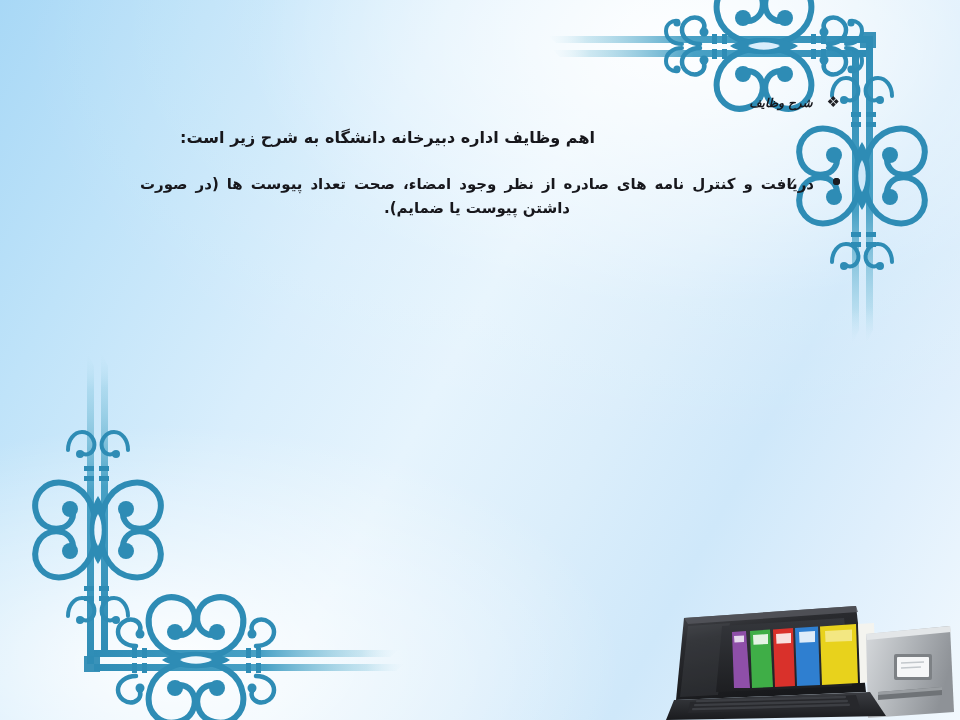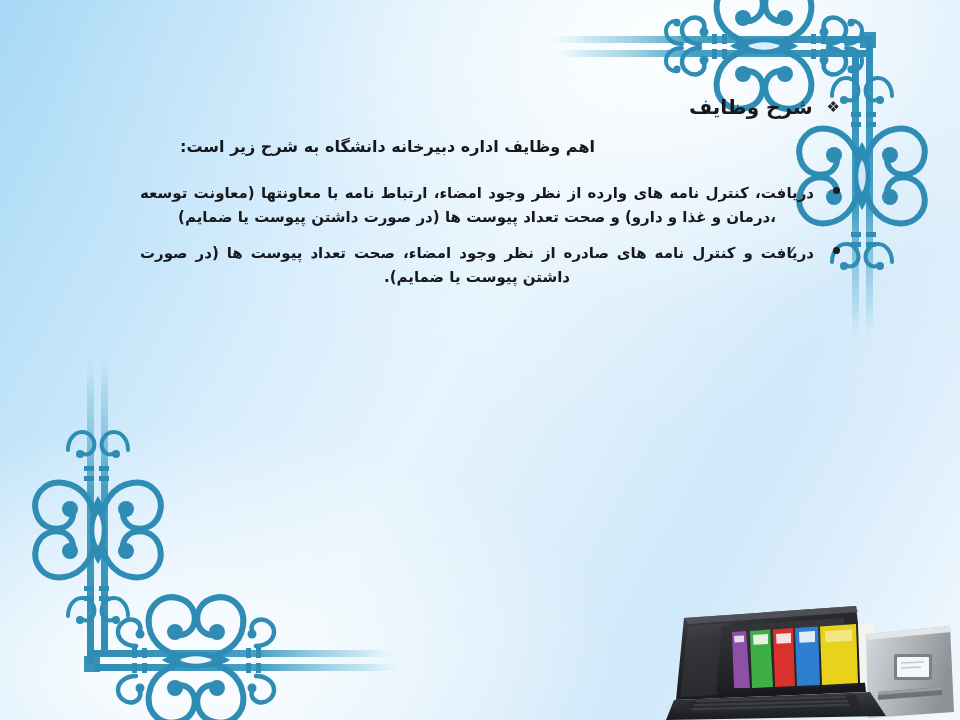--- a/index.html
+++ b/index.html
@@ -75,24 +75,25 @@
     padding-right: 0;
     direction: rtl;
   }
   .heading-bullet {
     font-size: 15px;
     line-height: 1;
     color: #1f1f24;
     flex: none;
   }
   .heading-text {
-    font-size: 20px;
+    font-size: 12px;
     font-weight: bold;
     letter-spacing: 0;
     white-space: nowrap;
+    font-style: italic;
   }
 
   .intro {
     font-size: 16px;
     font-weight: bold;
     margin: 0 0 22px 0;
     padding-left: 40px;
     text-align: left;
     line-height: 1.5;
   }
@@ -420,21 +421,20 @@
       <span class="heading-bullet">❖</span>
       <span class="heading-text">شرح وظایف</span>
     </div>
 
     <p class="intro">اهم وظایف اداره دبیرخانه دانشگاه به شرح زیر است:</p>
 
     <ul class="task-list">
 
       <li class="task-item">
         <span class="bullet"></span>
-        <span>دریافت، کنترل نامه های وارده از نظر وجود امضاء، ارتباط نامه با معاونتها (معاونت توسعه ،درمان و غذا و دارو) و صحت تعداد پیوست ها (در صورت داشتن پیوست یا ضمایم)</span>
       </li>
 
 
 
 
       <li class="task-item check">
         <span class="check-mark">✓</span>
       </li>
 
       <li class="task-item">

